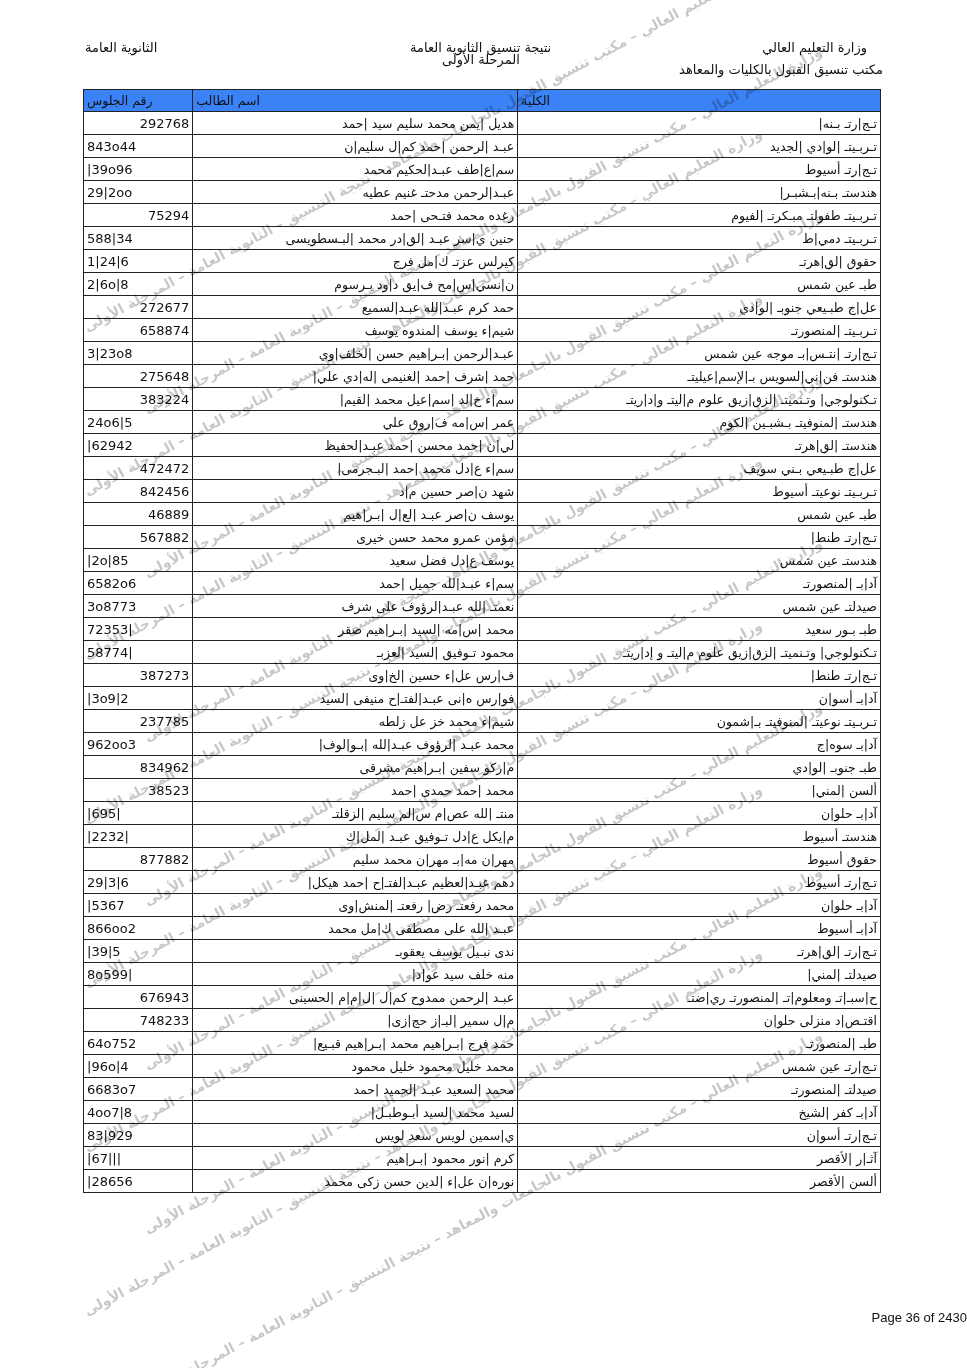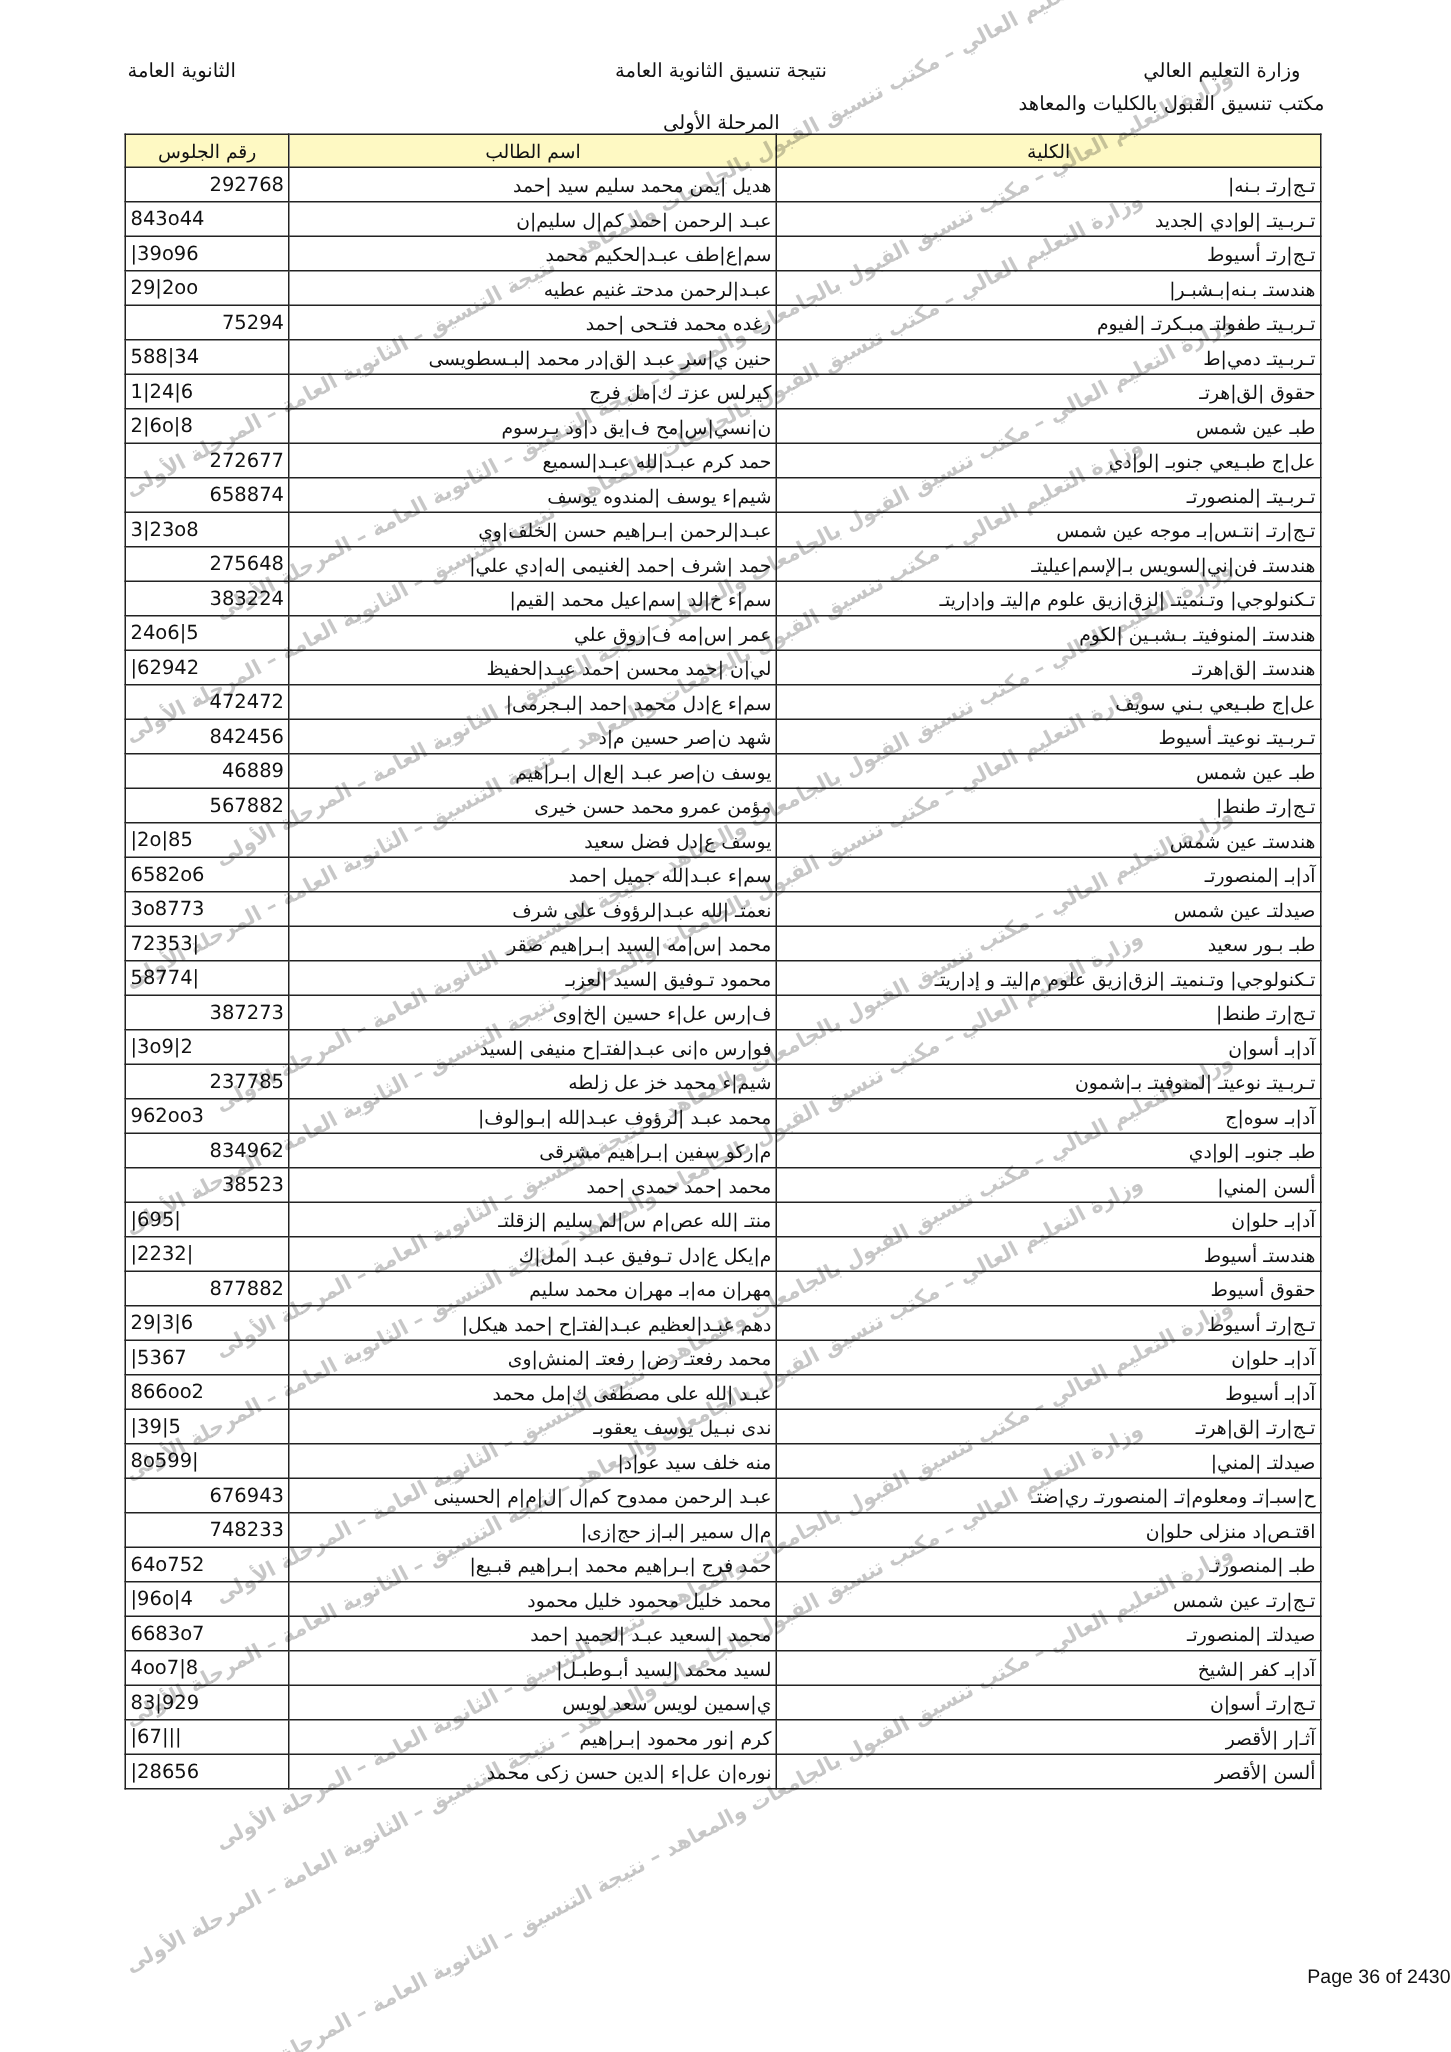--- a/index.html
+++ b/index.html
@@ -1,27 +1,27 @@
 <!DOCTYPE html>
 <html><head>
 <meta charset="utf-8">
 <style>
   html, body { margin:0; padding:0; background:#ffffff; }
   body { width:967px; height:1368px; position:relative; overflow:hidden; font-family:"DejaVu Sans", sans-serif; color:#111; }
   .hdr { position:absolute; font-size:13px; direction:rtl; white-space:nowrap; }
   #h-ministry { right:100px; top:40px; }
   #h-office { right:84px; top:62px; }
   #h-title { left:410px; top:40px; }
-  #h-phase { left:442px; top:75px; }
+  #h-phase { left:442px; top:52px; }
   #h-type { left:85px; top:40px; }
   .watermark { position:absolute; left:0; top:0; width:967px; height:1368px; pointer-events:none; overflow:hidden; }
   .wm-line { position:absolute; font-size:14px; color:rgba(0,0,0,0.22); transform:rotate(-28deg); white-space:nowrap; direction:rtl; font-weight:bold; }
   table.res { position:absolute; left:83px; top:89px; width:798px; border-collapse:collapse; font-size:12.5px; }
   table.res td, table.res th { border:1px solid #222; height:22px; padding:0 3px; white-space:nowrap; overflow:hidden; font-weight:normal; }
-  table.res th { background:#fef9c3; height:21px; text-align:center; direction:rtl; }
+  table.res th { background:#3b82f6; height:21px; text-align:left; direction:rtl; }
   .c-seat { width:107px; }
   .c-name { width:318px; }
   .c-fac { width:355px; }
   td.seat { direction:ltr; text-align:right; font-family:"DejaVu Sans", sans-serif; font-size:13px; }
   td.seat.left { text-align:left; }
   td.name, td.fac { direction:rtl; text-align:right; }
   .footer { position:absolute; top:1310px; left:0; width:967px; text-align:right; font-size:13px; font-family:"Liberation Sans", sans-serif; }
 </style>
 </head>
 <body>

